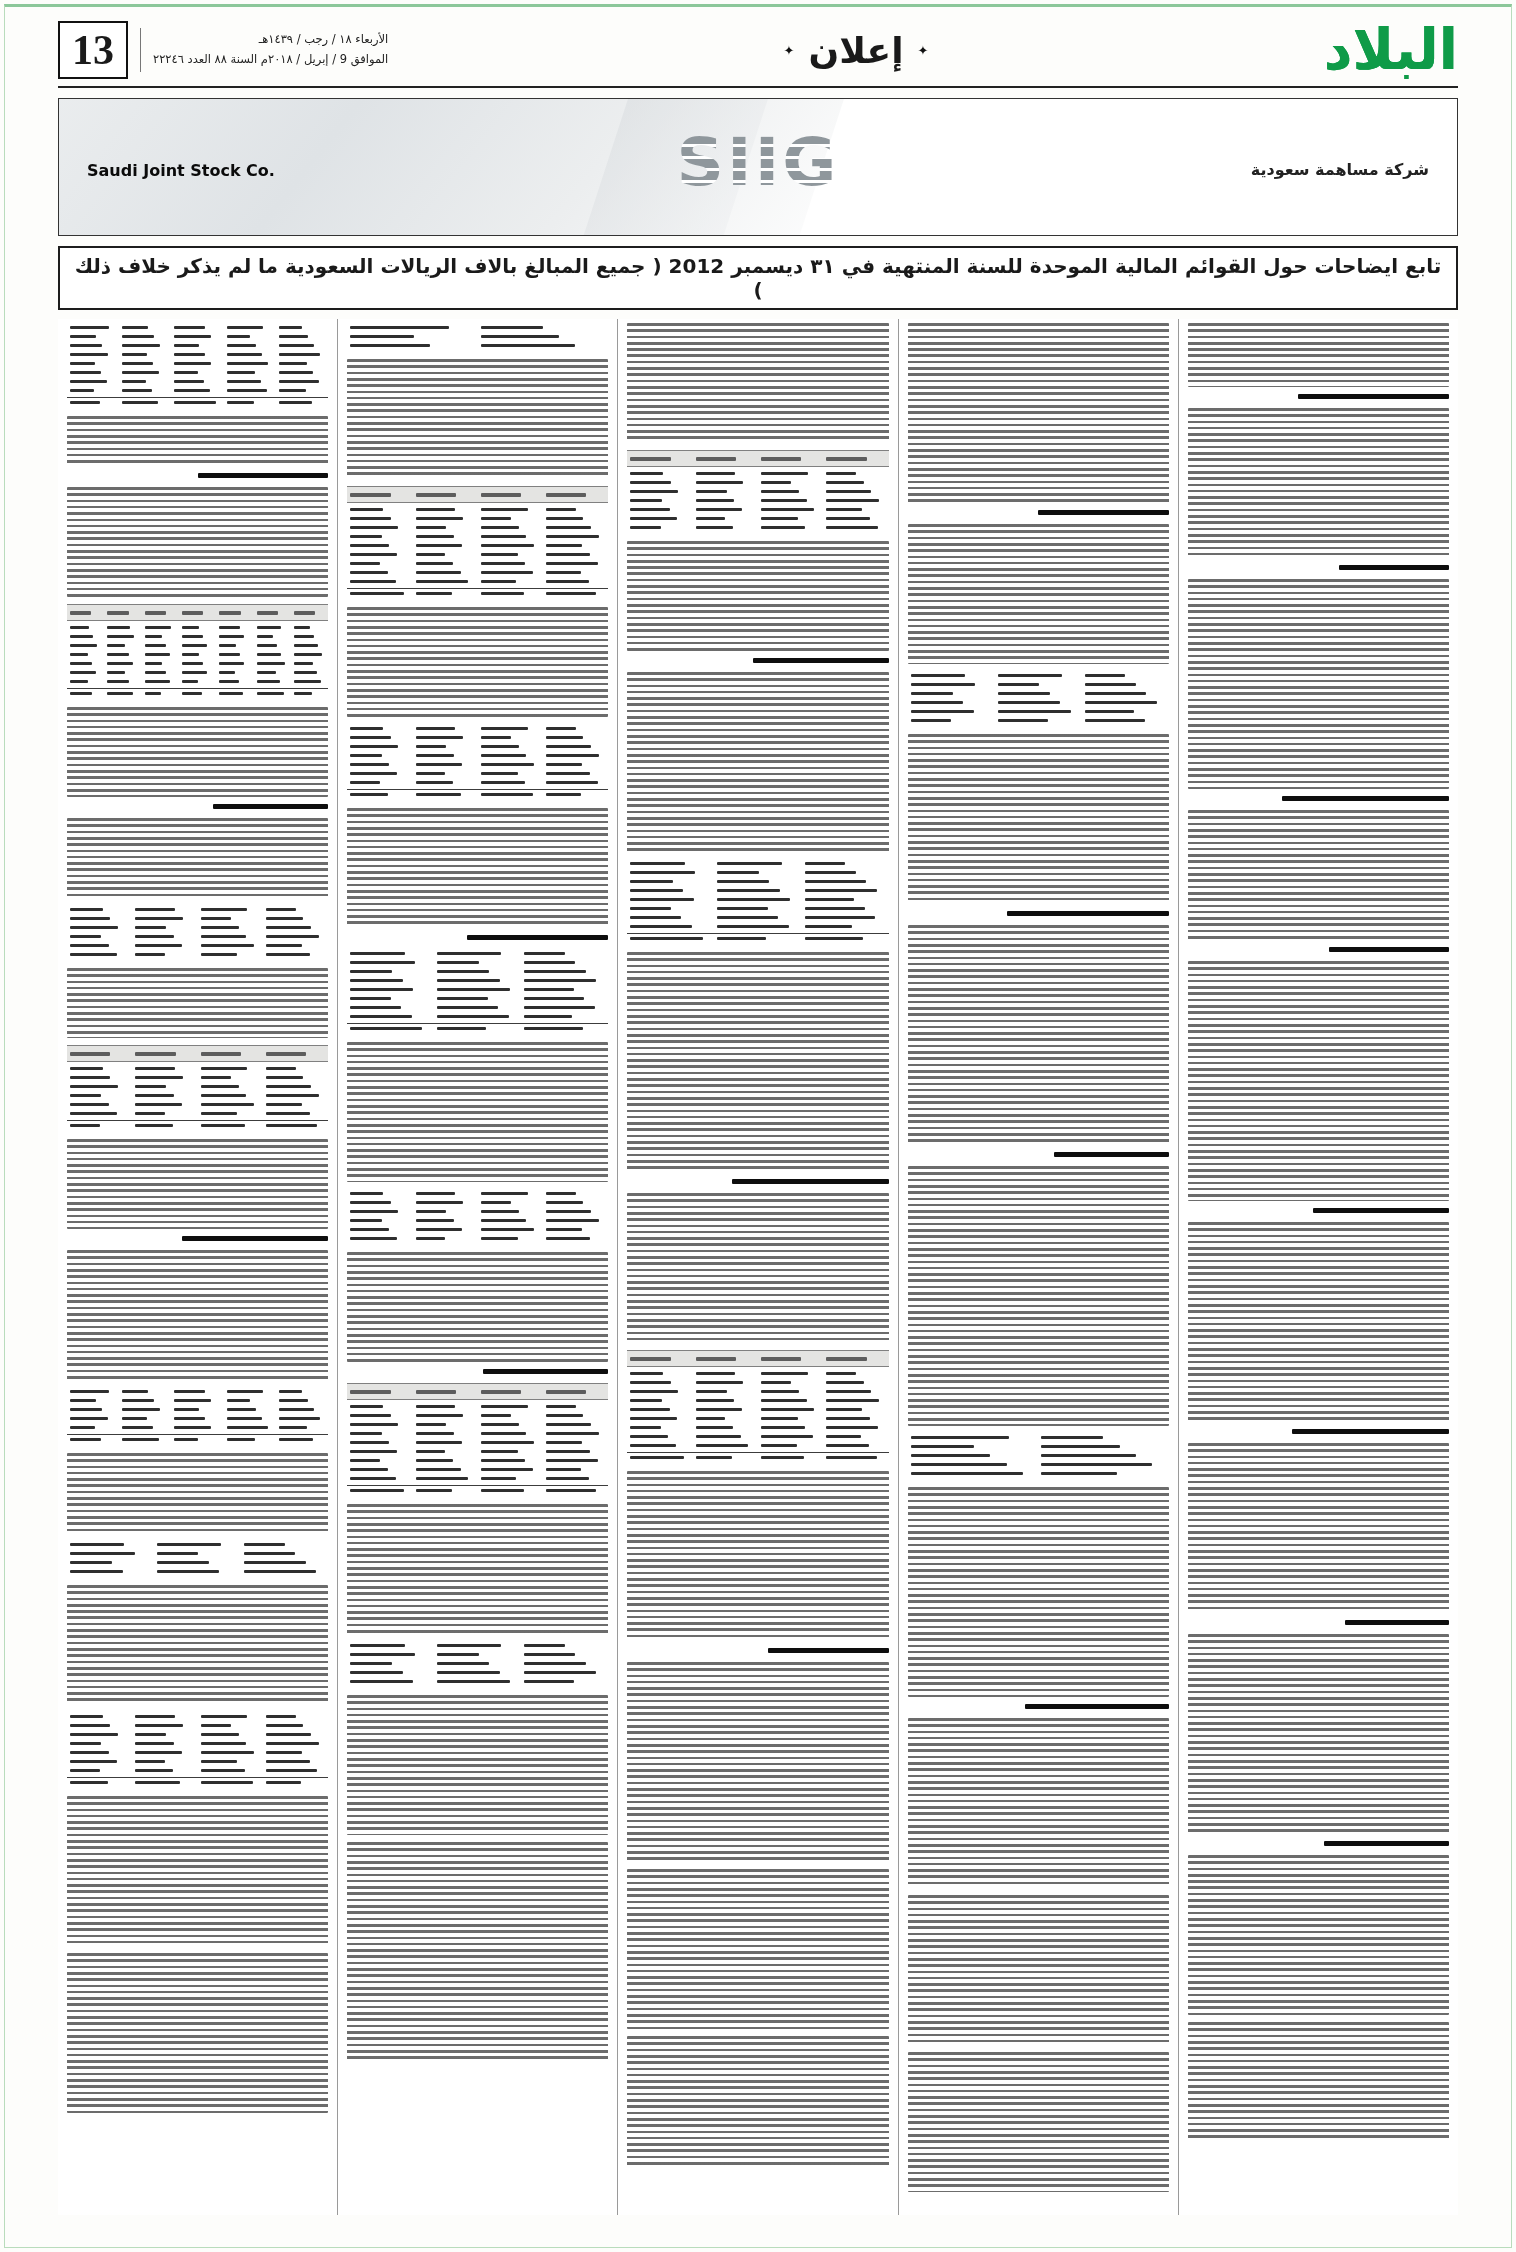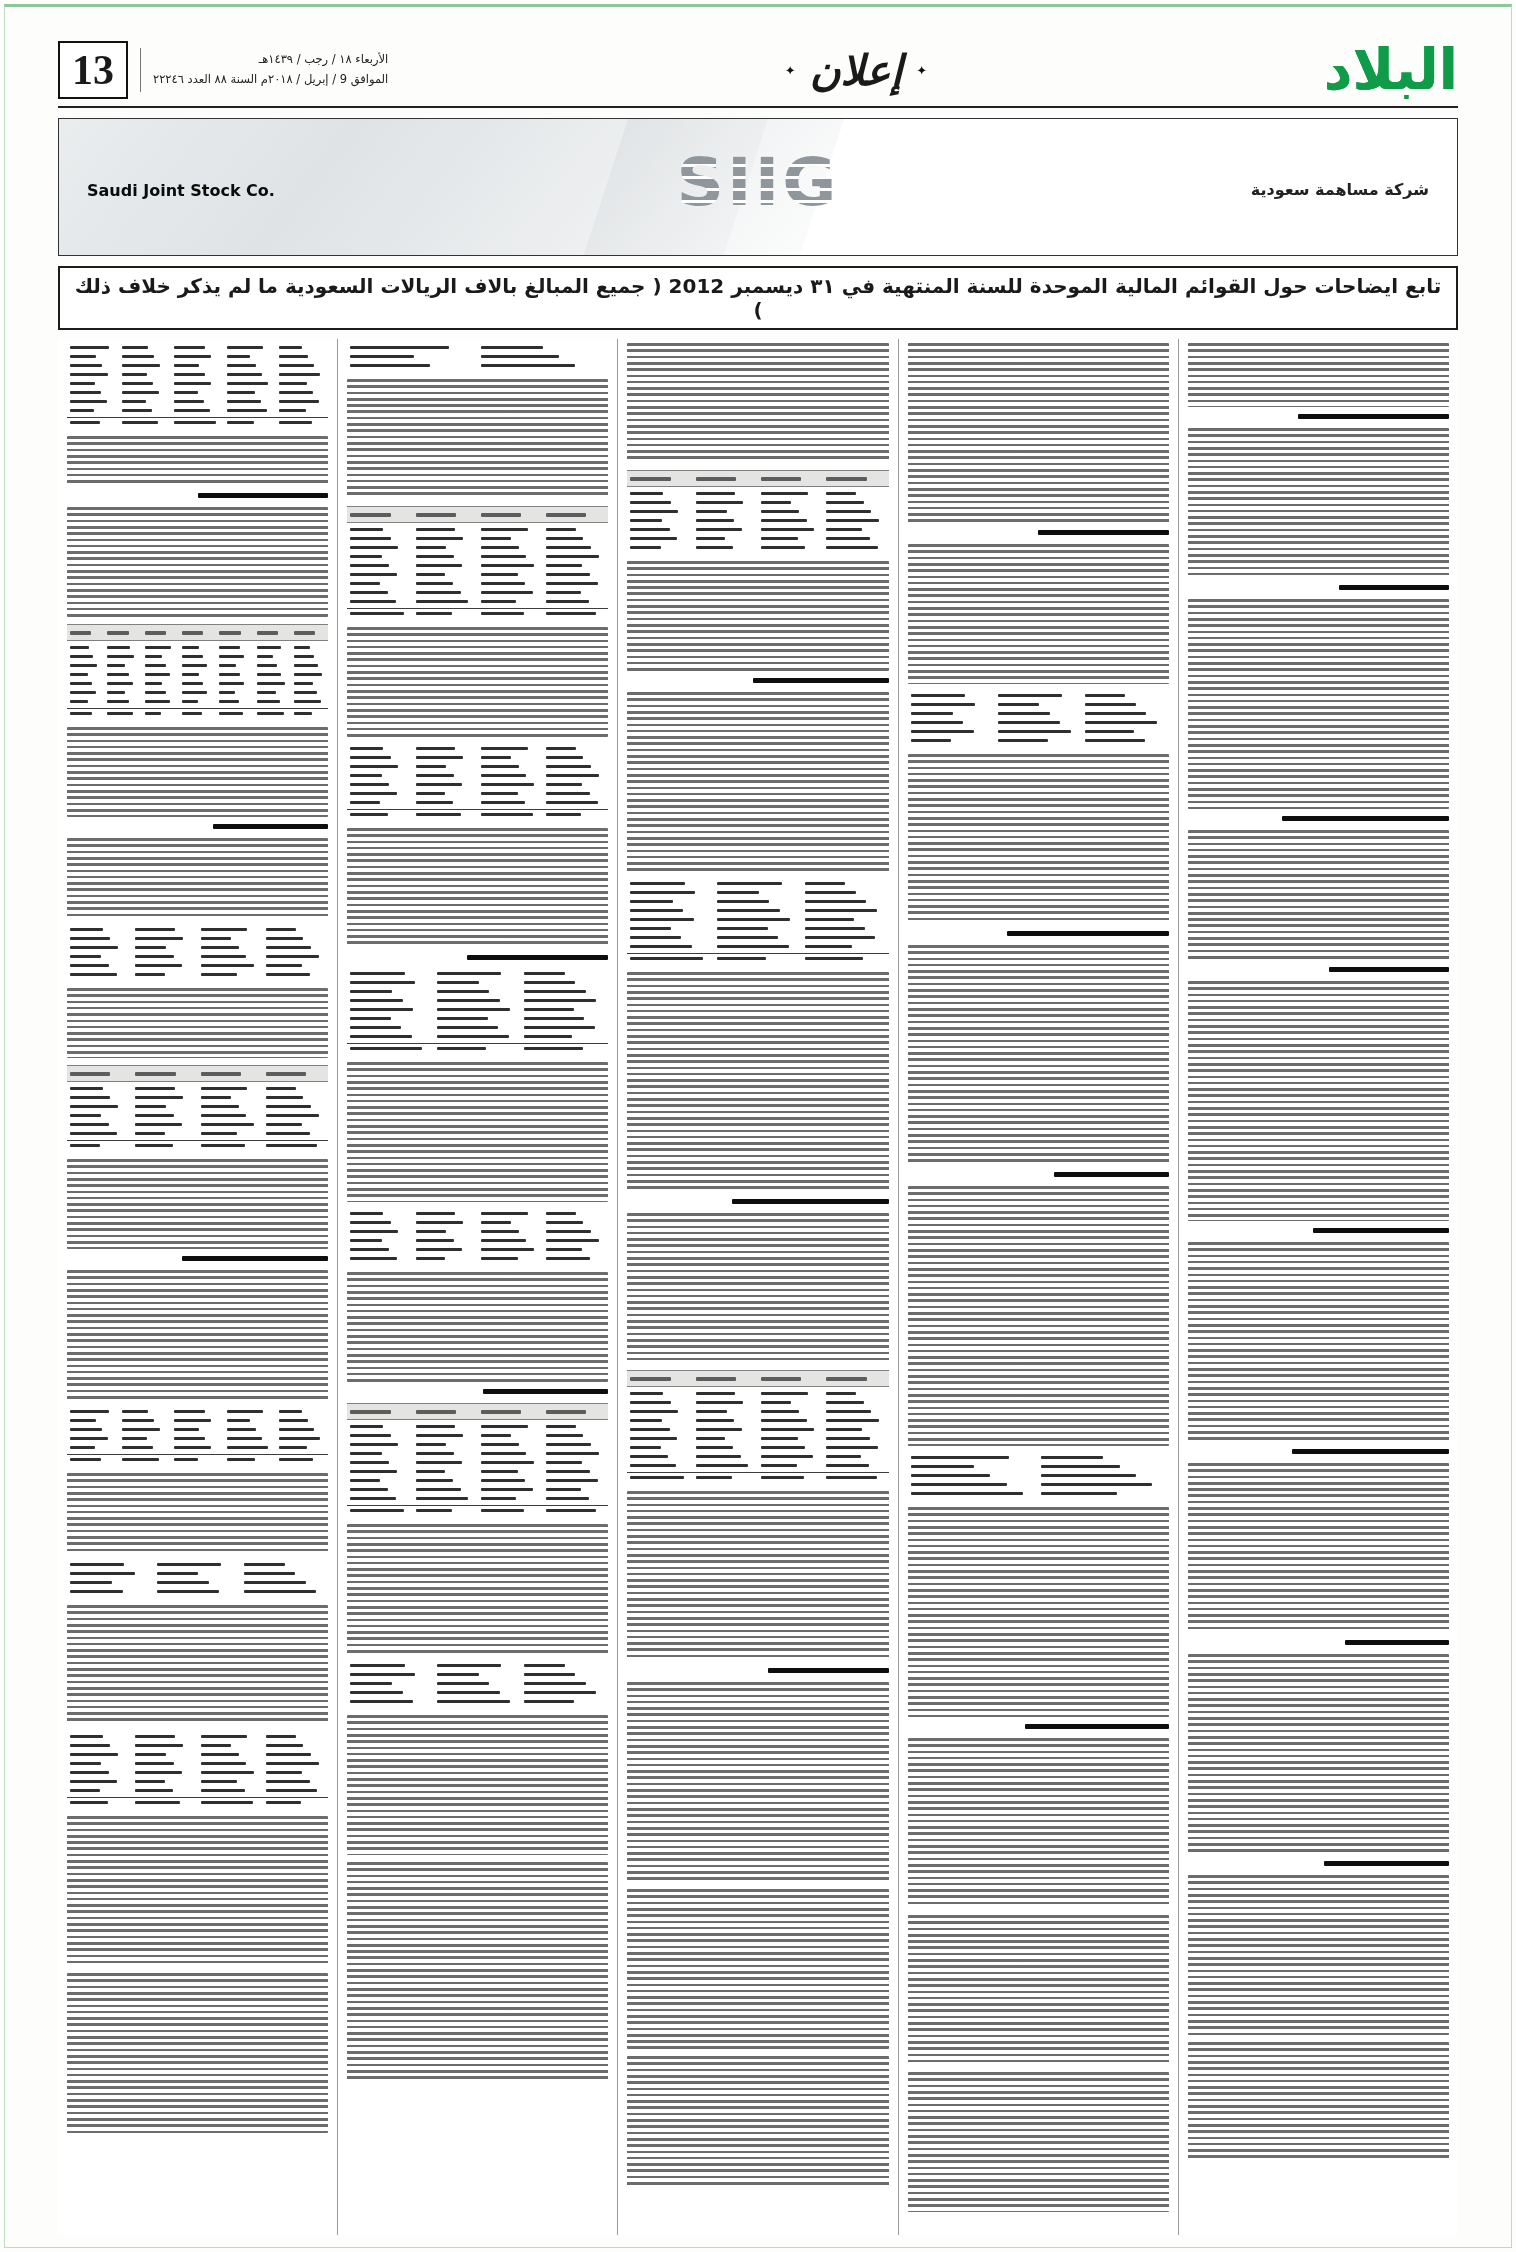--- a/index.html
+++ b/index.html
@@ -4,29 +4,29 @@
 <style>
   html,body{margin:0;padding:0;}
   body{
     width:1516px;height:2252px;position:relative;background:#fdfdfb;
     font-family:"DejaVu Sans","Liberation Sans",sans-serif;color:#1a1a1a;
     overflow:hidden;
   }
   .page-frame{position:absolute;inset:4px;border:1px solid #b9dcbc;border-top:3px solid #8cc79a;pointer-events:none;}
 
   
-  .hdr{display:flex;align-items:center;margin:40px 58px 0;height:60px;}
+  .hdr{display:flex;align-items:center;margin:20px 58px 0;height:60px;}
   .pagenum{border:2px solid #111;padding:0 12px;font-family:"Liberation Serif","DejaVu Serif",serif;
     font-weight:700;font-size:42px;line-height:54px;background:#fff;}
   .hdr-vline{width:1px;height:44px;background:#777;margin:0 12px;}
   .dates{direction:rtl;text-align:right;font-size:11.5px;line-height:1.7;color:#222;white-space:nowrap;}
   .spacer{flex:1;}
   .announce-wrap{display:flex;align-items:center;gap:14px;}
   .ornament{font-size:13px;color:#111;}
-  .announce{font-size:42px;font-weight:900;direction:rtl;letter-spacing:1px;font-style:italic;}
+  .announce{font-size:36px;font-weight:900;direction:rtl;letter-spacing:1px;}
   .paper-logo{font-size:56px;font-weight:900;color:#0f9b48;direction:rtl;line-height:1;
     text-shadow:0 0 0 #0f9b48;letter-spacing:-1px;}
   .hdr-rule{margin:6px 58px 0;height:2px;background:#222;}
 
   
   .banner{margin:10px 58px 0;border:1px solid #333;background:#fff;}
   .banner-main{position:relative;height:136px;display:flex;align-items:center;padding:0 28px;overflow:hidden;}
   .banner-main::before{content:"";position:absolute;left:-120px;top:-60px;width:62%;height:260%;
     background:linear-gradient(115deg,#eef0f1 0%,#dfe3e6 40%,#eceeef 68%,#ffffff 100%);
     transform:skewX(-18deg);}

